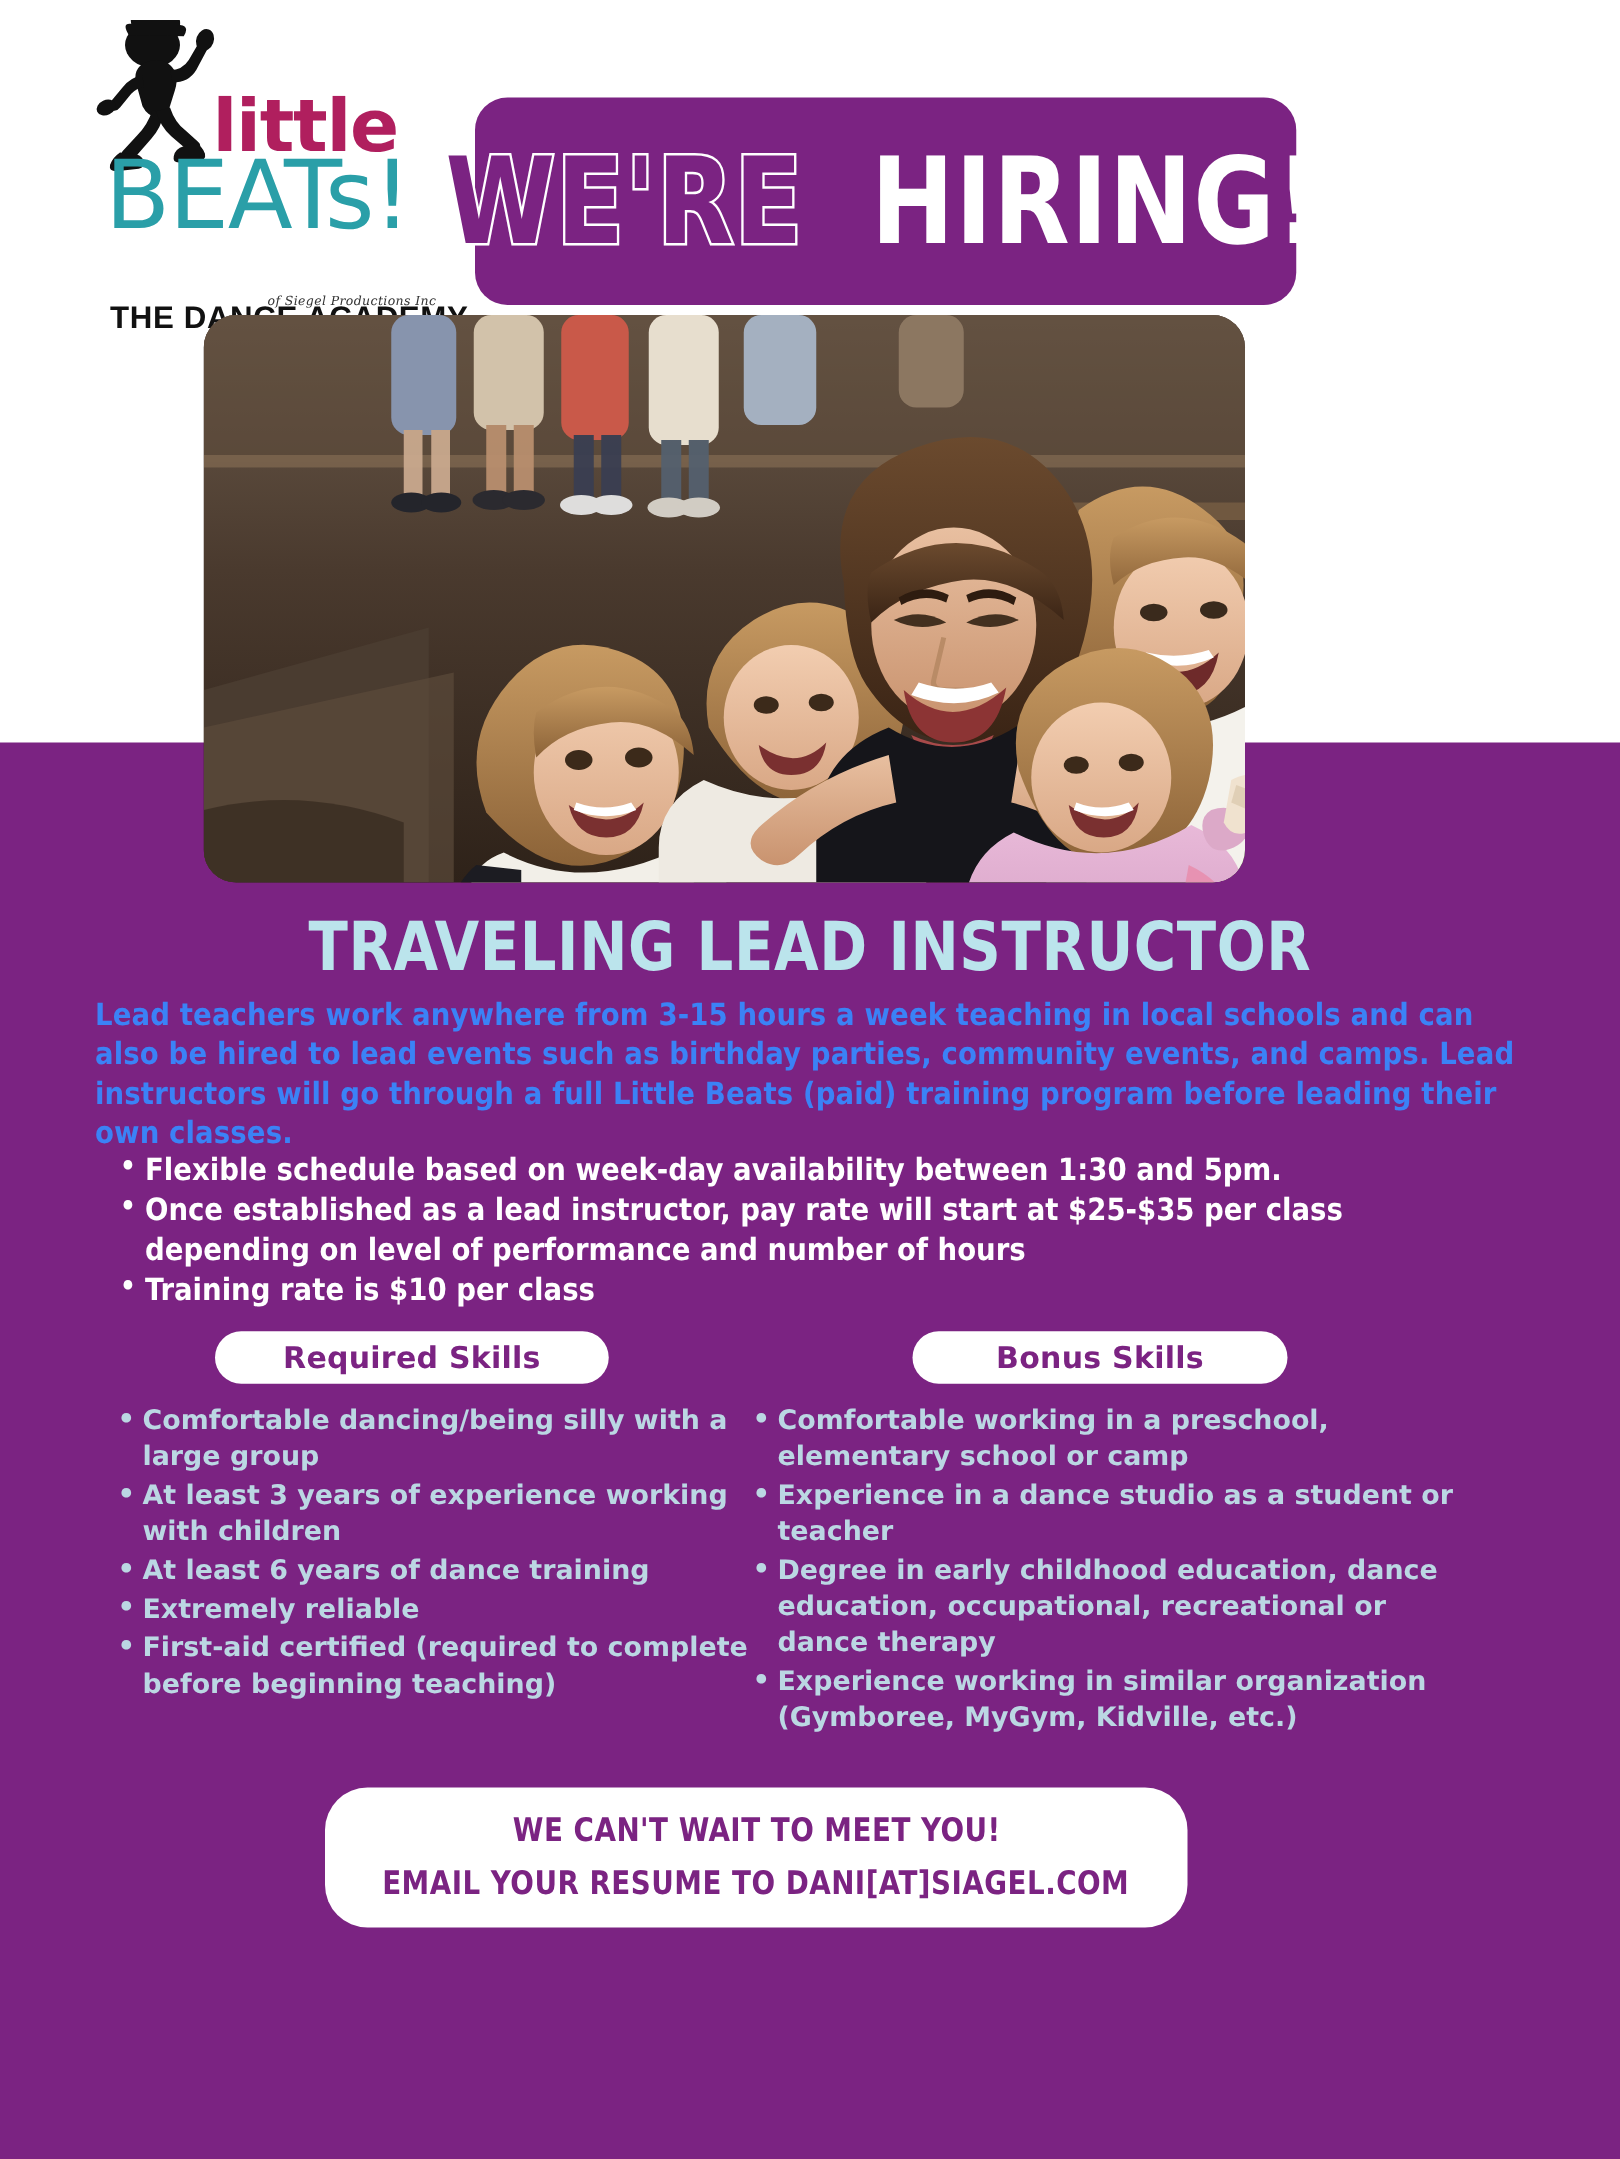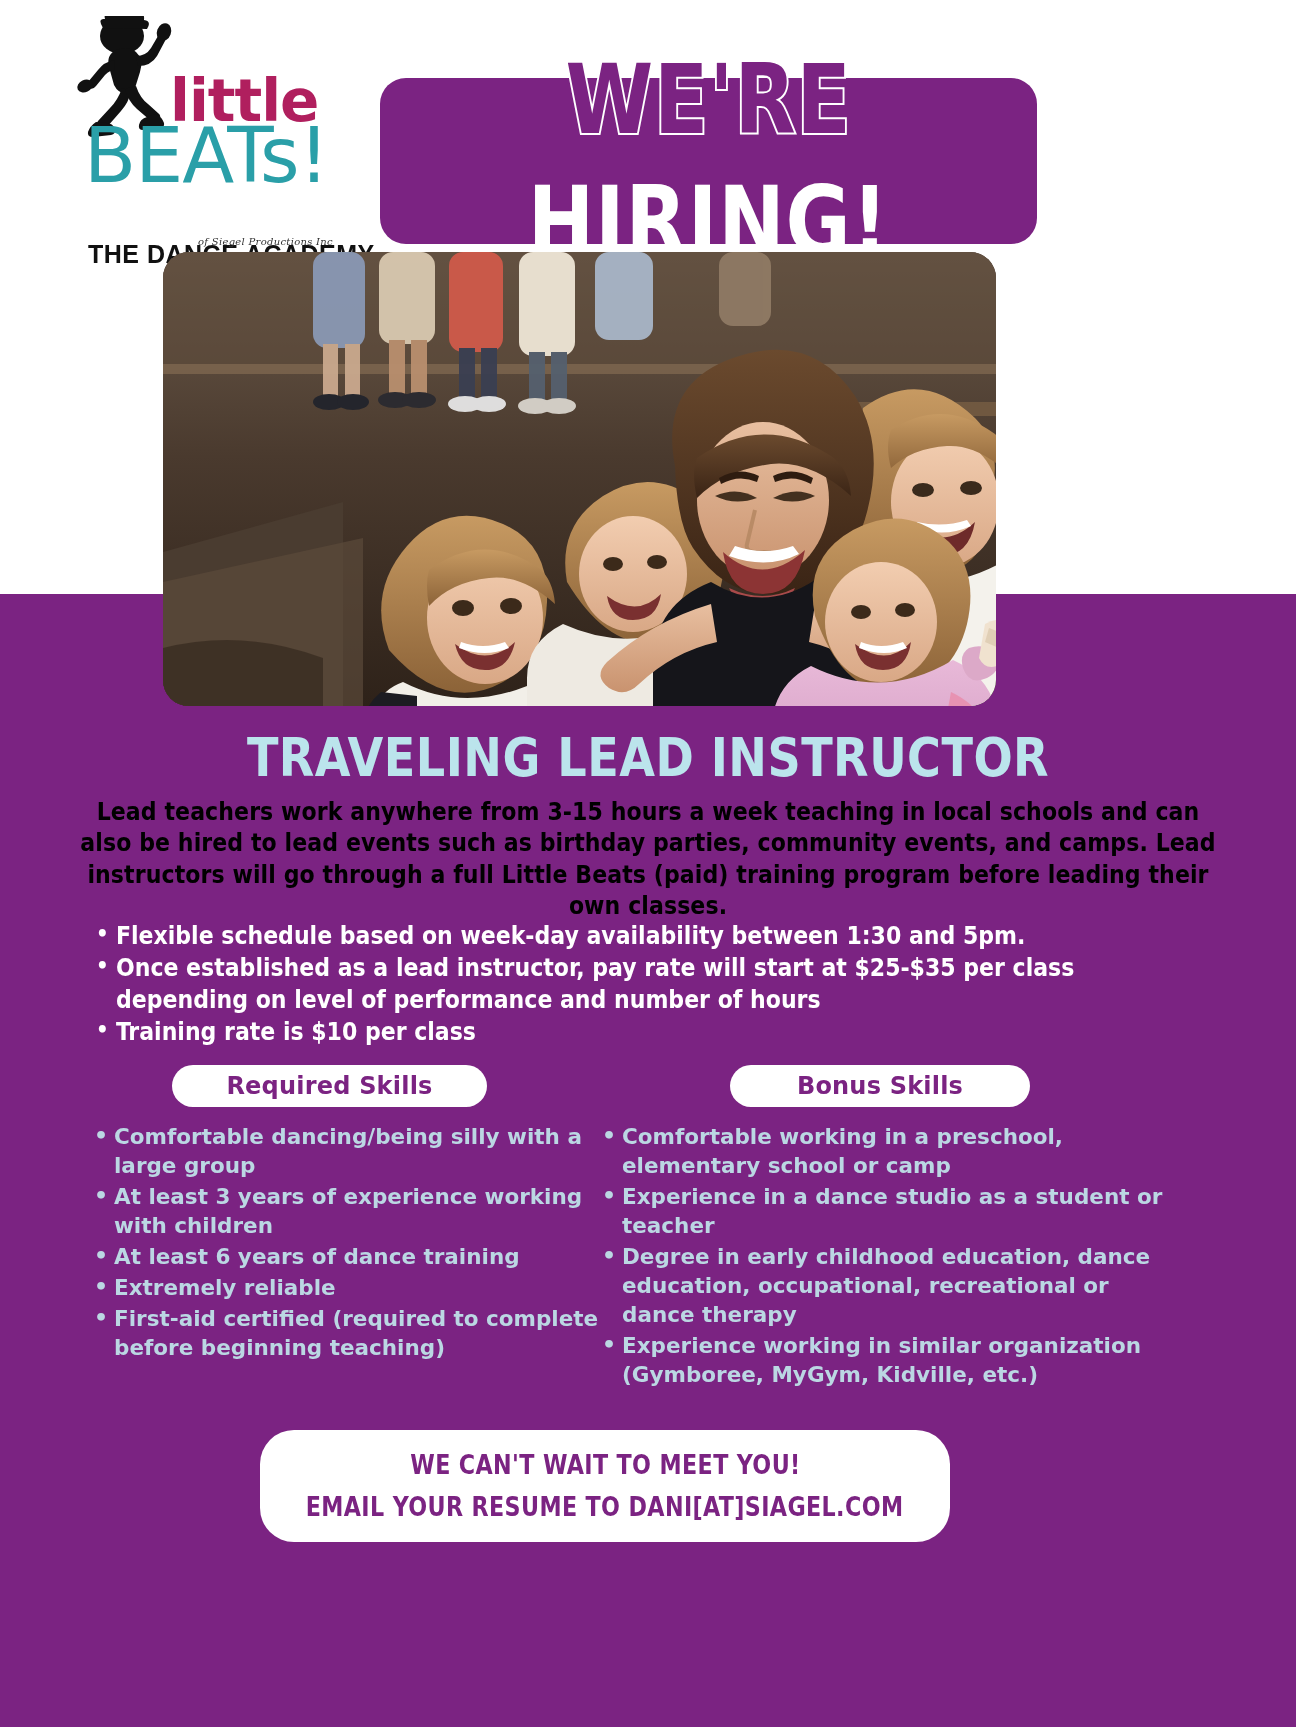--- a/index.html
+++ b/index.html
@@ -53,41 +53,40 @@
     position: absolute; left: 26px; top: 196px;
     font-family: "Liberation Sans", sans-serif;
     font-size: 25px; font-weight: bold;
     color: #111111;
     letter-spacing: 0.5px;
     line-height: 1;
     white-space: nowrap;
     margin-top: 32px;
   }
   .logo-tagline {
-    position: absolute; left: 136px; top: 222px;
+    position: absolute; left: 152px; top: 222px;
     font-family: "DejaVu Serif", serif;
     font-style: italic;
     font-size: 10px;
     color: #333333;
     letter-spacing: 0.3px;
     white-space: nowrap;
   }
 
   
   .hiring-banner {
     position: absolute;
     left: 380px; top: 78px;
     width: 657px; height: 166px;
     background: #7B2382;
     border-radius: 26px;
     display: flex;
     align-items: center;
     justify-content: center;
     gap: 26px;
-    flex-direction: column;
   }
   .hiring-word {
     font-family: "DejaVu Sans Condensed", "Liberation Sans Narrow", "Liberation Sans", sans-serif;
     font-size: 96px;
     font-weight: bold;
     line-height: 1;
     letter-spacing: 1px;
     transform: scaleX(0.92);
   }
   .hiring-outline {
@@ -120,25 +119,25 @@
     color: #BBE4EC;
     letter-spacing: 0.5px;
     transform: scaleX(0.95);
   }
 
   
   .intro {
     position: absolute;
     left: 76px; top: 796px;
     width: 1144px;
-    text-align: center;
+    text-align: left;
     font-family: "DejaVu Sans Condensed", "Liberation Sans Narrow", "Liberation Sans", sans-serif;
     font-size: 24.5px;
     font-weight: bold;
-    color: #000000;
+    color: #3b82f6;
     line-height: 1.28;
     letter-spacing: 0.1px;
   }
 
   
   .top-bullets {
     position: absolute;
     left: 92px; top: 920px;
     width: 1120px;
     font-family: "DejaVu Sans Condensed", "Liberation Sans Narrow", "Liberation Sans", sans-serif;

